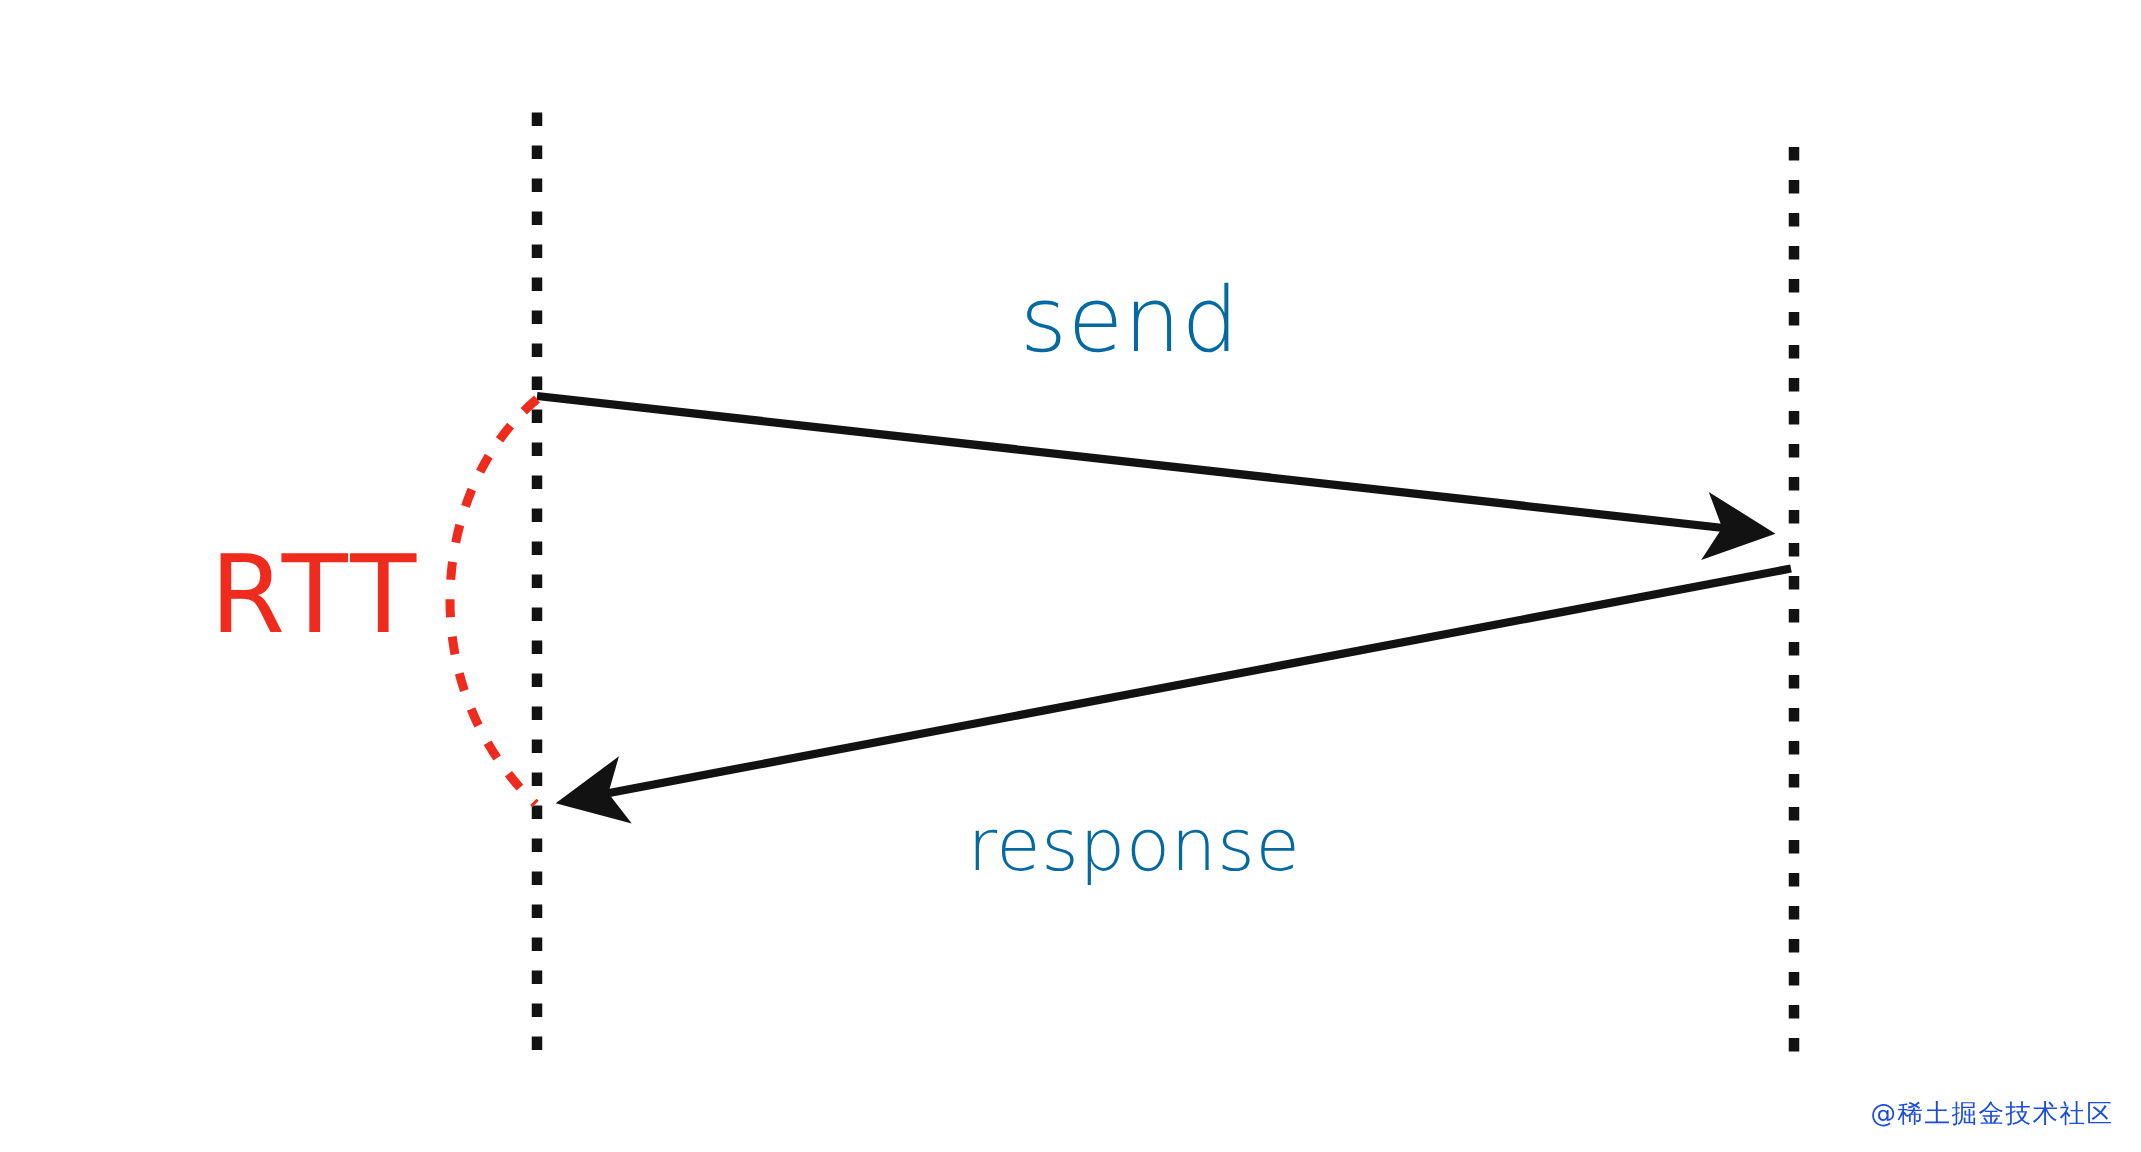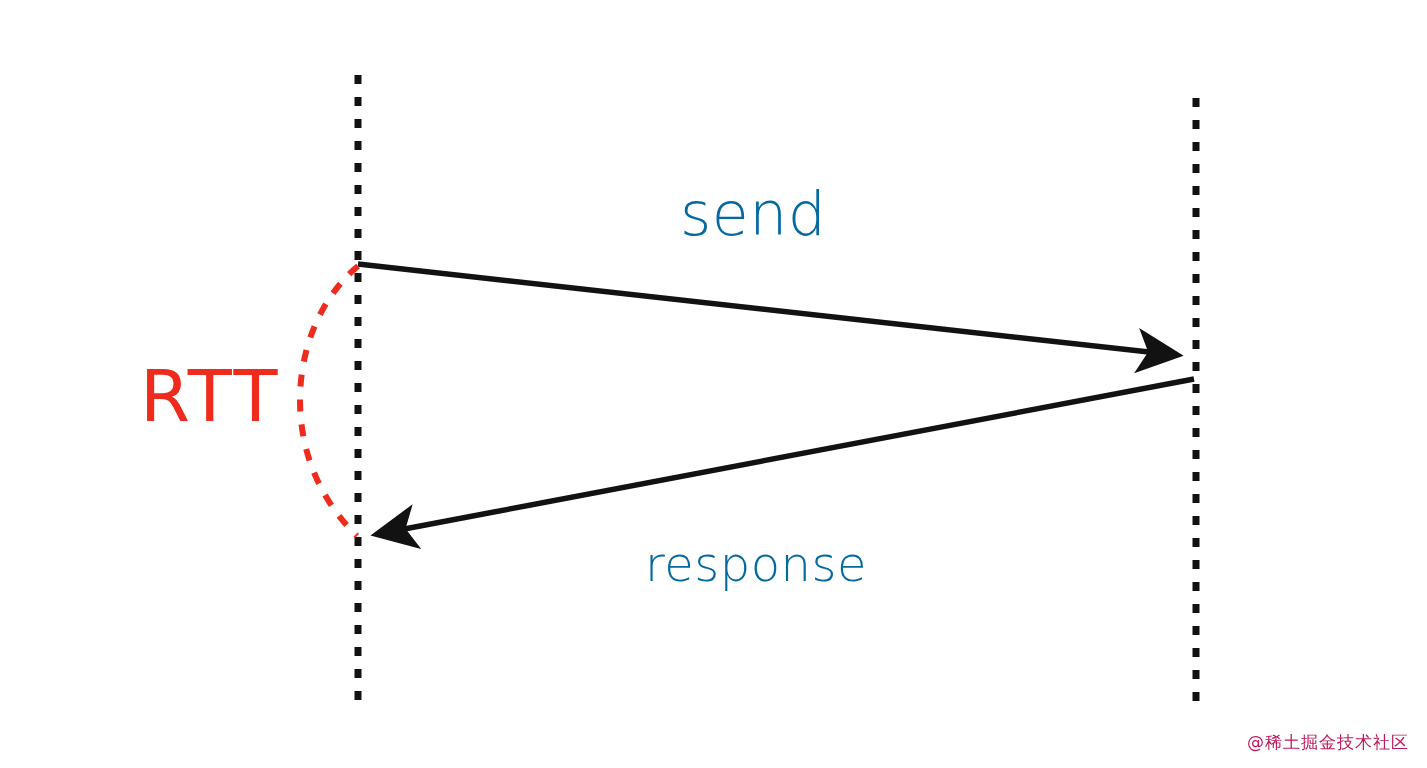--- a/index.html
+++ b/index.html
@@ -59,21 +59,21 @@
     color: #ee2b1c;
     white-space: nowrap;
     margin-left: 40px;
   }
   #watermark {
     position: absolute;
     right: 18px;
     bottom: 14px;
     font-family: "DejaVu Sans", "Liberation Sans", sans-serif;
     font-size: 17px;
-    color: #be185d;
+    color: #1d4ed8;
     letter-spacing: 1px;
     white-space: nowrap;
   }
 </style>
 </head>
 <body>
 
 <div id="diagram-root">
 
   <svg id="rtt-svg" viewBox="0 0 1427 768">

